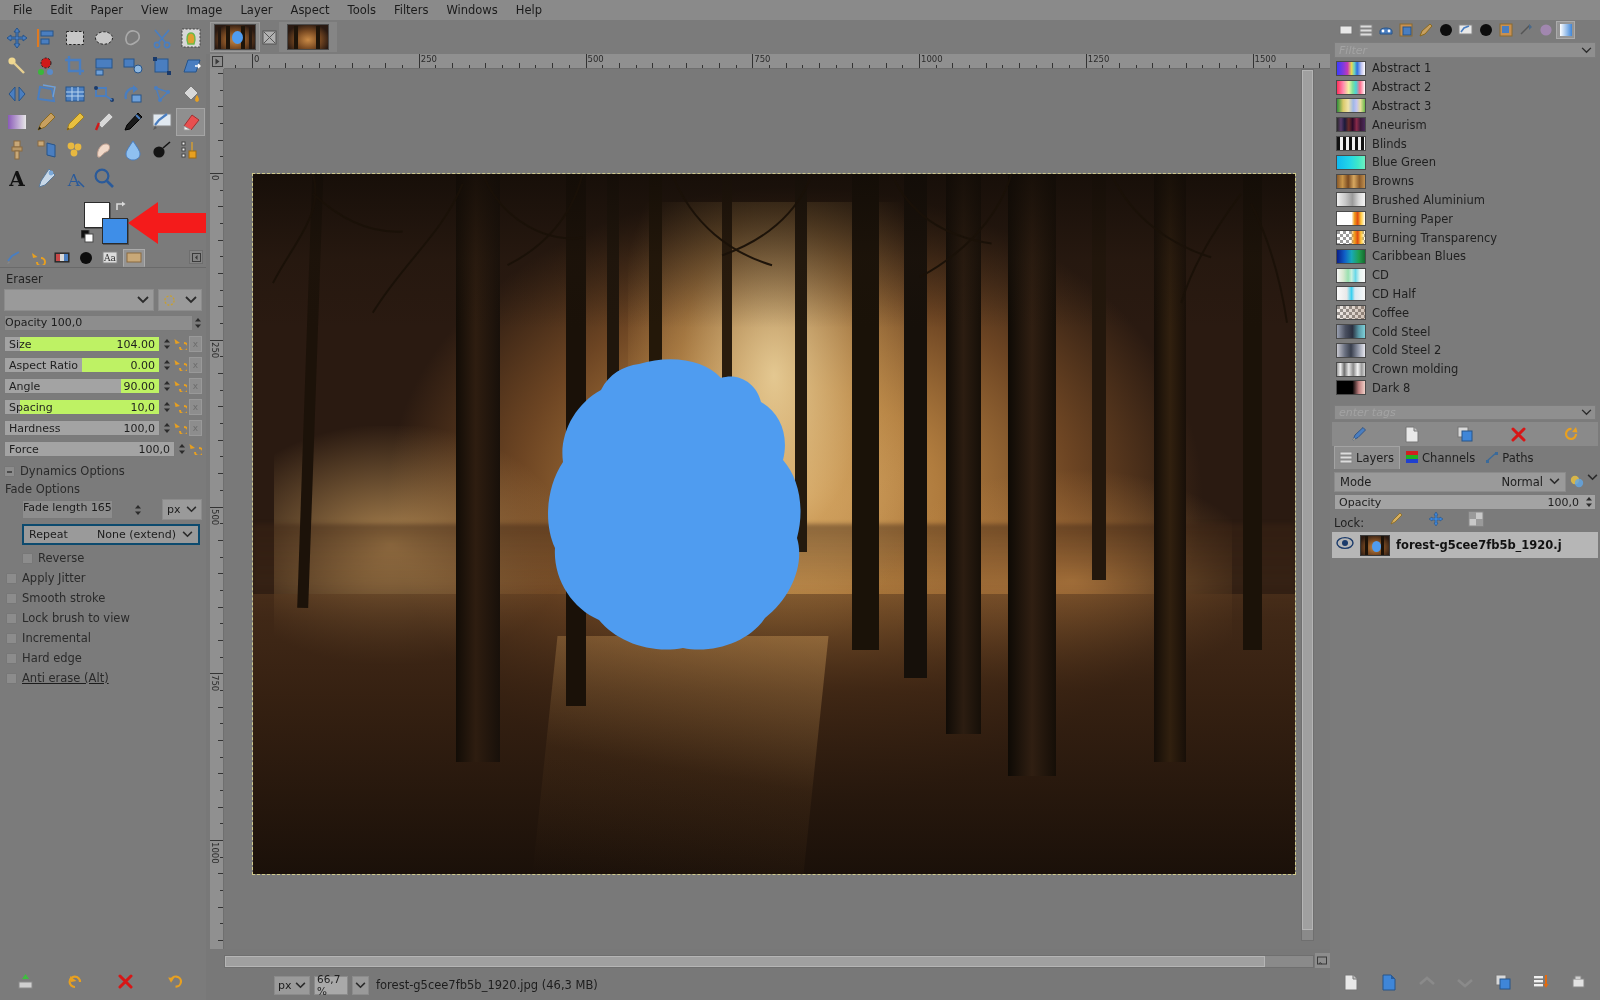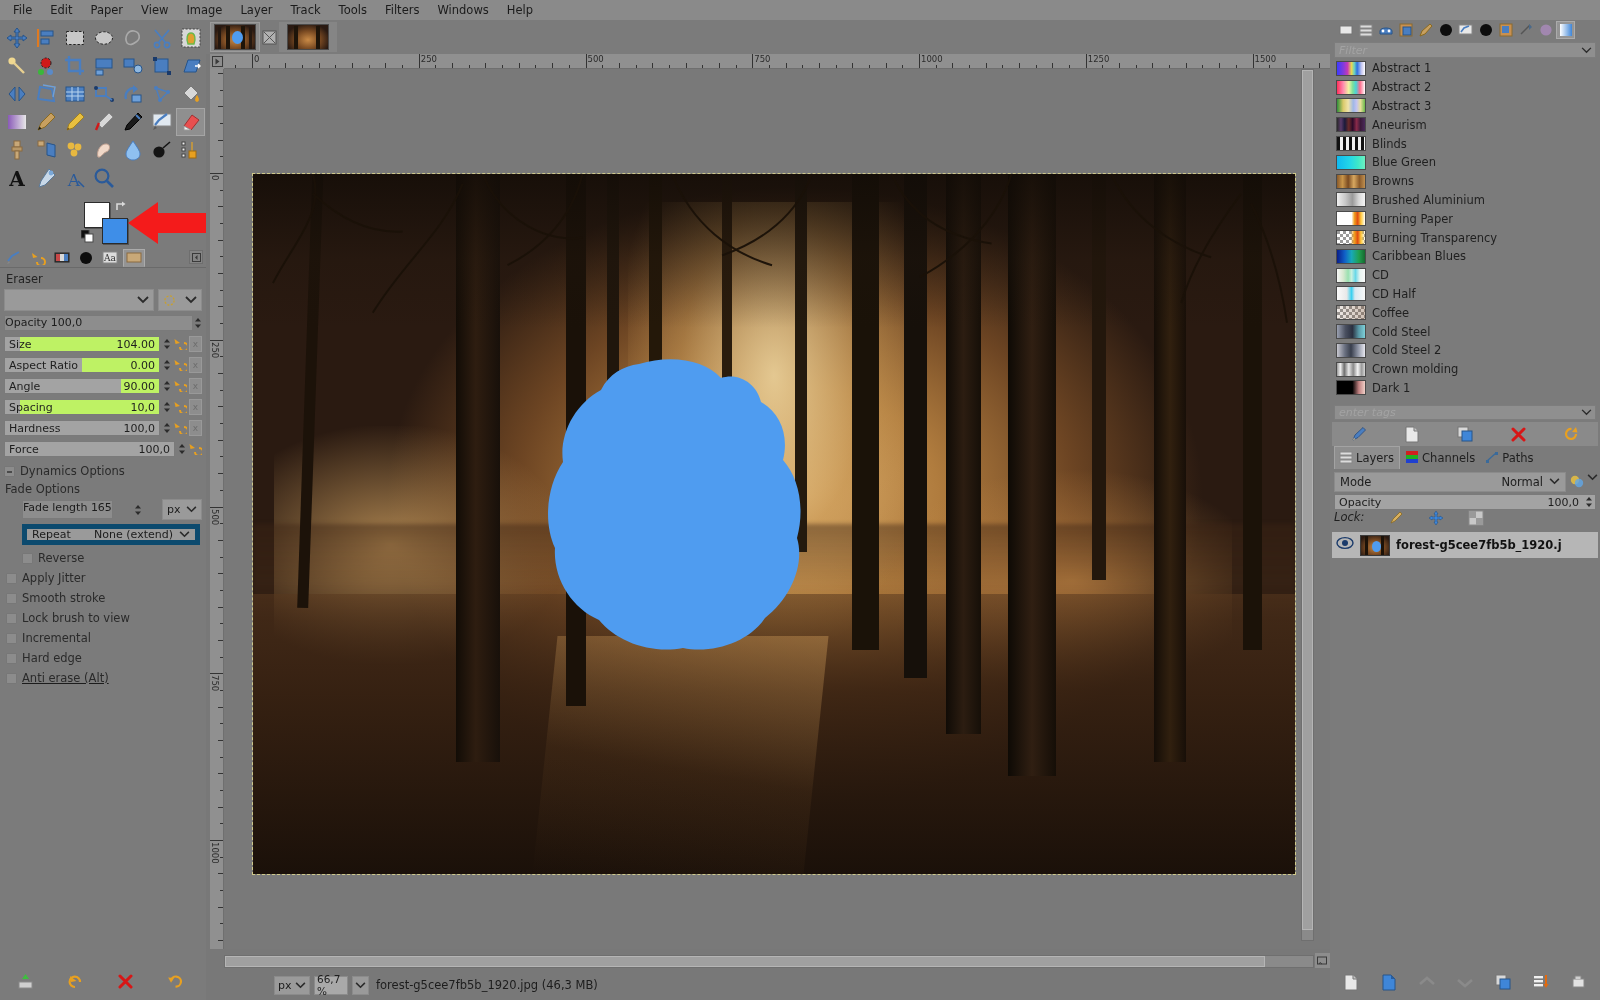--- a/index.html
+++ b/index.html
@@ -107,21 +107,21 @@
   .pencilico { width: 17px; height: 30px; align-self:flex-end;}
 
   .checkrow { display: flex; align-items: center; gap: 5px; height: 20px; }
   .chk { width: 11px; height: 11px; background: #8c8c8c; border: 1px solid #777;
          border-radius: 1px; flex: 0 0 auto;}
   .chk.minus { background:#8c8c8c; position: relative; }
   .chk.minus::after { content:""; position:absolute; left:2px; right:2px; top:4px; height:2px; background:#4a4a4a;}
   .ctext { font-size: 11.5px; color: #2a2a2a; }
   .sectlbl { font-size: 11.5px; color: #2a2a2a; padding: 1px 0 2px 1px; }
 
-  .combofield { height: 21px; background: #9a9a9a; border: 5px solid #0c4a6e;
+  .combofield { height: 21px; background: #9a9a9a; border: 2px solid #0c4a6e;
     display:flex; align-items:center; justify-content:space-between; padding: 0 5px; font-size:11px;}
   .unitbox { width: 40px; height: 21px; background: #9a9a9a; border: 1px solid #8b8b8b;
     display:flex; align-items:center; justify-content:space-between; padding: 0 4px; font-size:11px;}
 
   
   .lbottom { position: absolute; bottom: 0; left: 0; width: 206px; height: 38px;
     display: flex; align-items: center; }
   .lbicon { width: 50px; display:flex; align-items:center; justify-content:center; }
 
   
@@ -217,21 +217,21 @@
   .moderow { display:flex; align-items:center; height: 21px; margin: 2px 2px 0 4px; gap: 3px;}
   .modefield { flex:1; height: 20px; background:#9a9a9a; border:1px solid #8b8b8b;
     display:flex; align-items:center; justify-content:space-between; padding:0 5px; font-size:11.5px;}
   .modeicos { display:flex; gap:2px; }
 
   .oprow { display:flex; align-items:center; height: 16px; margin: 2px 4px 0 4px;
     background: #8d8d8d; border:1px solid #7a7a7a; position: relative; }
   .oprow .lbl { position:absolute; left:4px; top:1px; font-size:11px;}
   .oprow .val { position:absolute; right:16px; top:1px; font-size:11px;}
 
-  .lockrow { display:flex; align-items:flex-start; gap:24px; height: 20px; padding-left: 4px; font-style: italic; }
+  .lockrow { display:flex; align-items:flex-end; gap:24px; height: 20px; padding-left: 4px; }
   .locklbl { font-size: 11.5px; color: #1f1f1f; }
 
   .layerrow { display:flex; align-items:center; gap:6px; height: 26px;
     background: #b6b6b6; margin: 2px 2px 0 2px; padding-left: 4px; }
   .eyeico { width: 18px; height: 18px; }
   .lthumb { width: 30px; height: 21px; border: 1px solid #3a3a3a; position: relative; overflow:hidden;}
   .lname { font-size: 11.5px; color: #111; font-weight: bold; white-space: nowrap; overflow:hidden;}
 
   .layerBottomBtns { position: absolute; bottom: 6px; left: 2px; width: 266px; height: 24px;
     display:flex; align-items:center; justify-content: space-around; }
@@ -242,21 +242,21 @@
 
 <div id="app">
 
   <div class="menubar" id="menubar">
       <div class="mi">File</div>
       <div class="mi">Edit</div>
       <div class="mi">Paper</div>
       <div class="mi">View</div>
       <div class="mi">Image</div>
       <div class="mi">Layer</div>
-      <div class="mi">Track</div>
+      <div class="mi">Aspect</div>
       <div class="mi">Tools</div>
       <div class="mi">Filters</div>
       <div class="mi">Windows</div>
       <div class="mi">Help</div>
     </div>
 
   <div class="leftcol">
 
     <div class="toolgrid" id="toolgrid">
         <div class="tool">
@@ -1254,21 +1254,21 @@
         <div class="gradrow">
           <span class="gradsw" style="background:linear-gradient(90deg,#c8c8d0 0%,#6a7080 28%,#383e4c 50%,#8a90a0 74%,#e8e8f0 100%);"></span>
           <span class="gradname">Cold Steel 2</span>
         </div>
         <div class="gradrow">
           <span class="gradsw" style="background:linear-gradient(90deg,#9a9a9a 0%,#f0f0f0 12%,#707070 26%,#e8e8e8 42%,#8a8a8a 58%,#f4f4f4 74%,#9a9a9a 88%,#d8d8d8 100%);"></span>
           <span class="gradname">Crown molding</span>
         </div>
         <div class="gradrow">
           <span class="gradsw" style="background:linear-gradient(90deg,#000000 0%,#000000 55%,#c08080 78%,#f0d0c8 100%);"></span>
-          <span class="gradname">Dark 1</span>
+          <span class="gradname">Dark 8</span>
         </div>
       </div>
 
     <div class="tagrow">
       <span class="tagph">enter tags</span>
       <span class="filtArrow">
         <svg width="11" height="7" viewBox="0 0 12 8">
             <path d="M1 1 L6 6 L11 1" stroke="#2b2b2b" stroke-width="1.6" fill="none"></path>
           </svg>
       </span>

